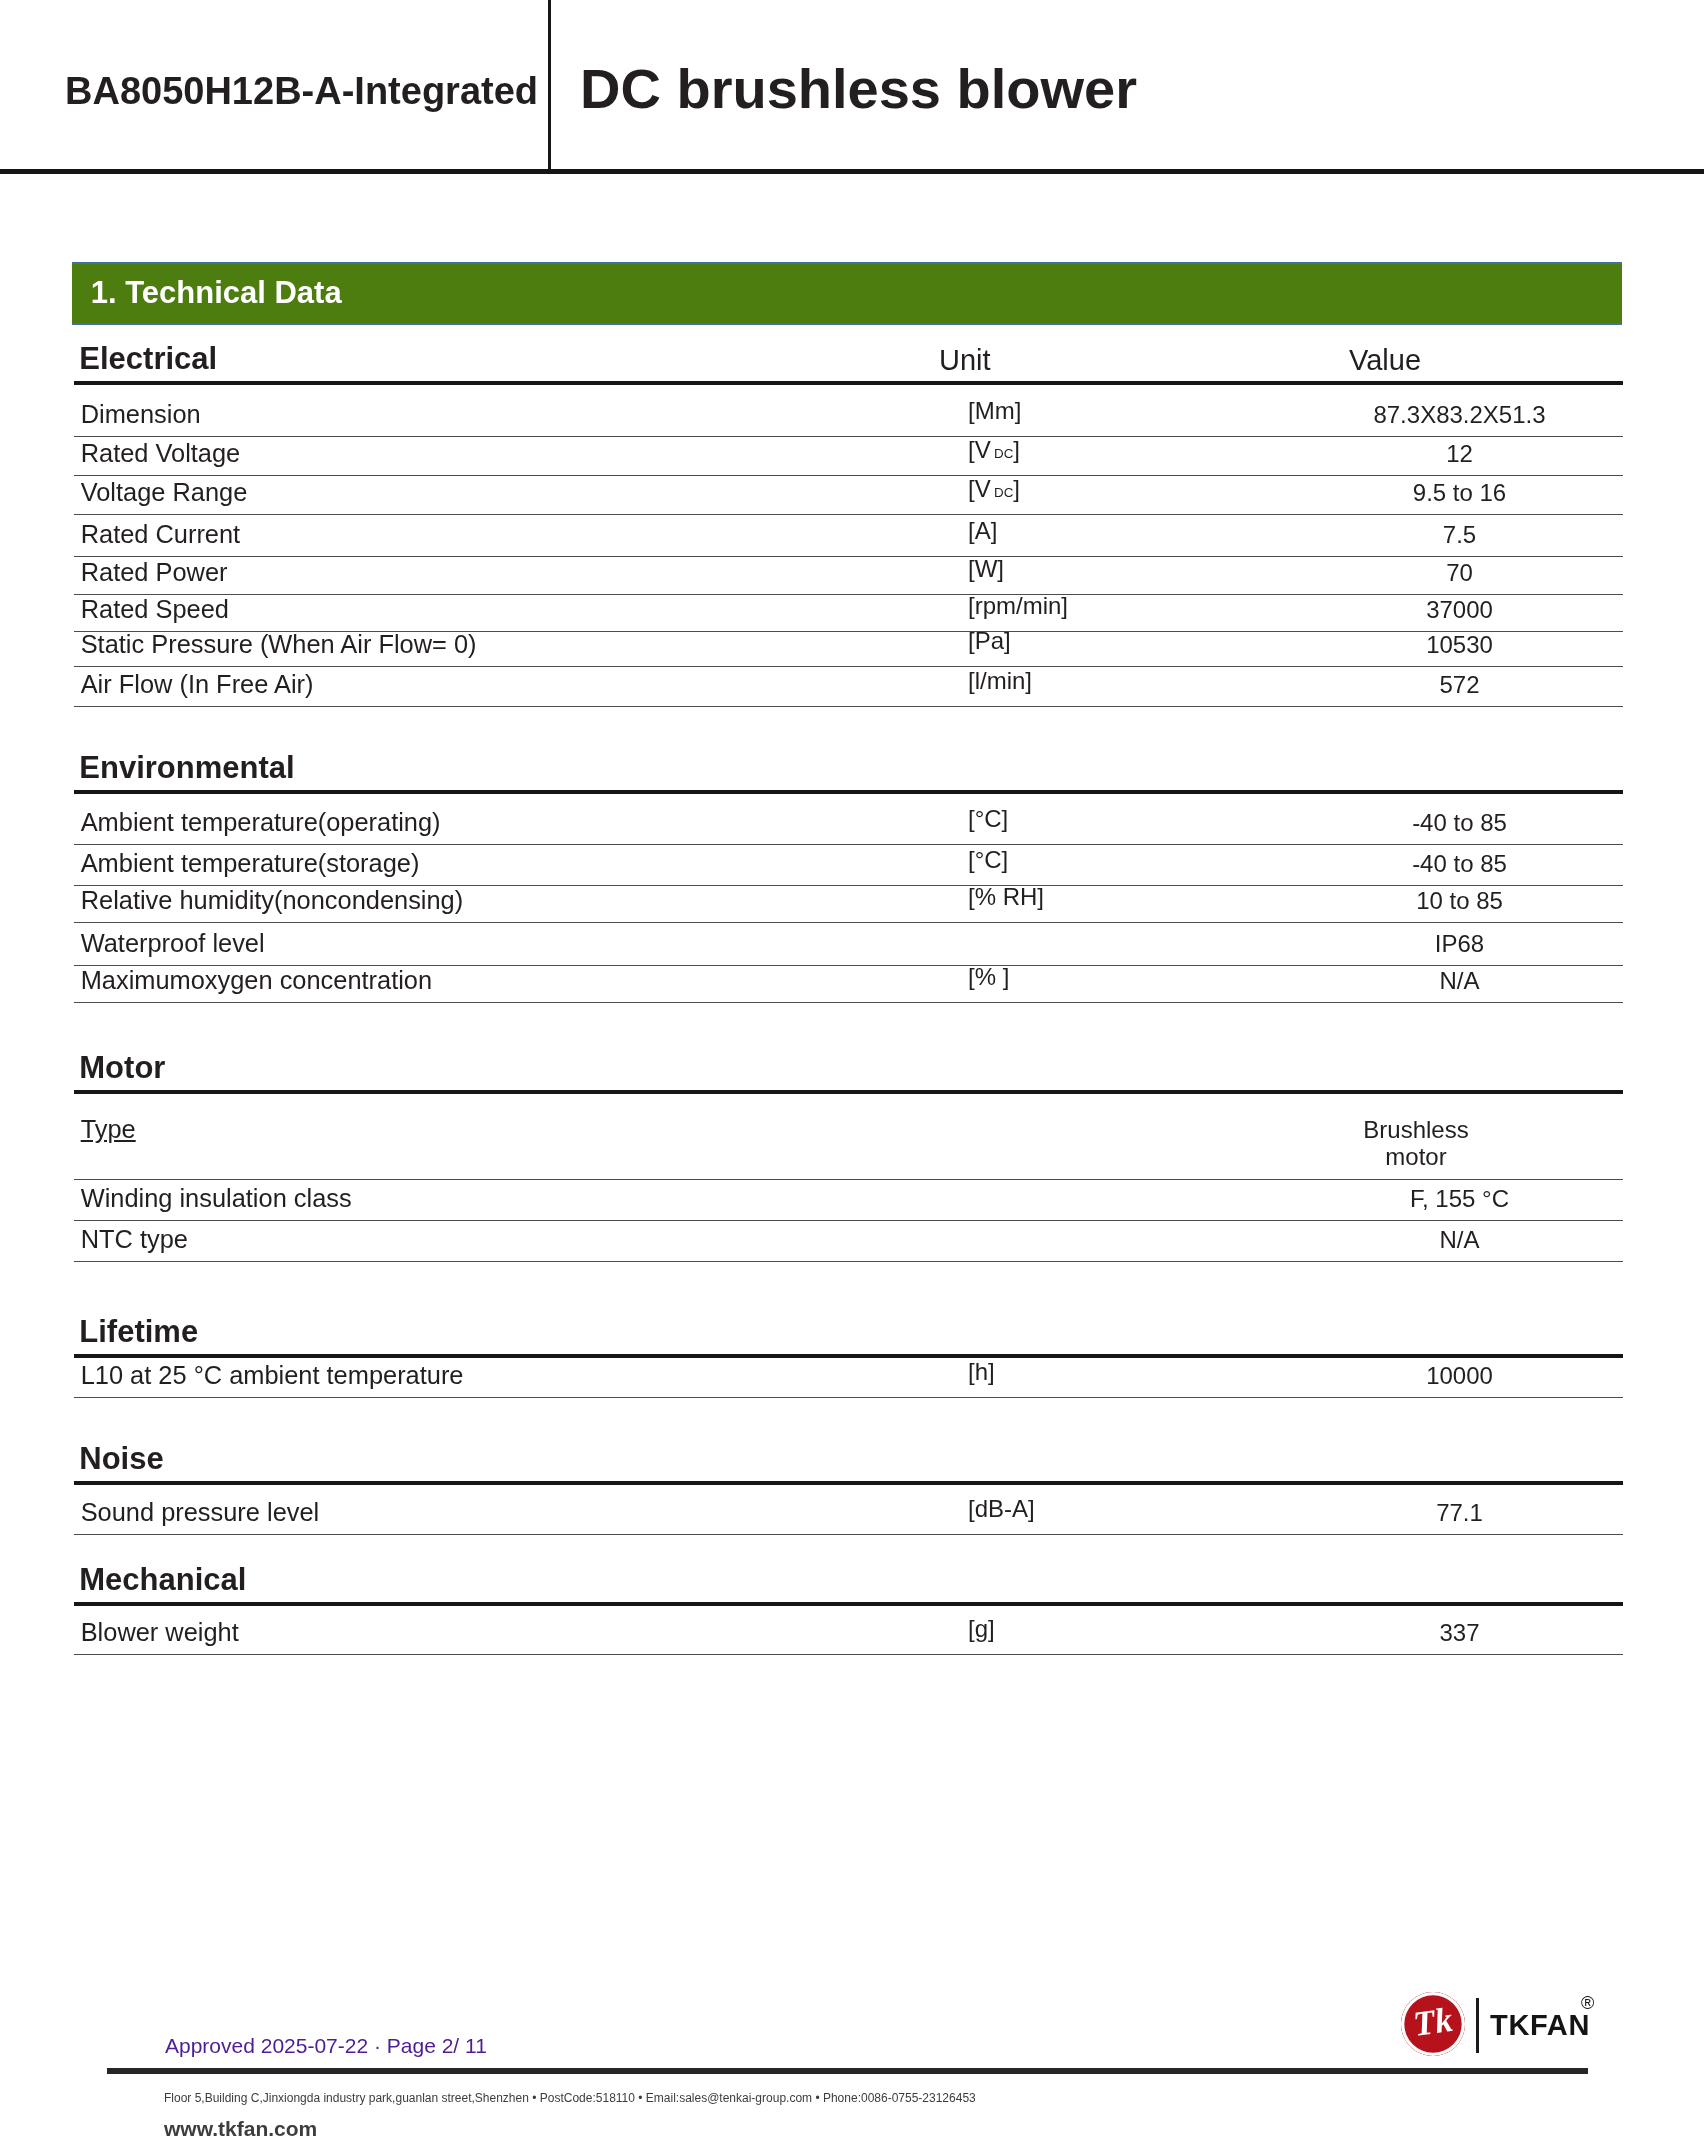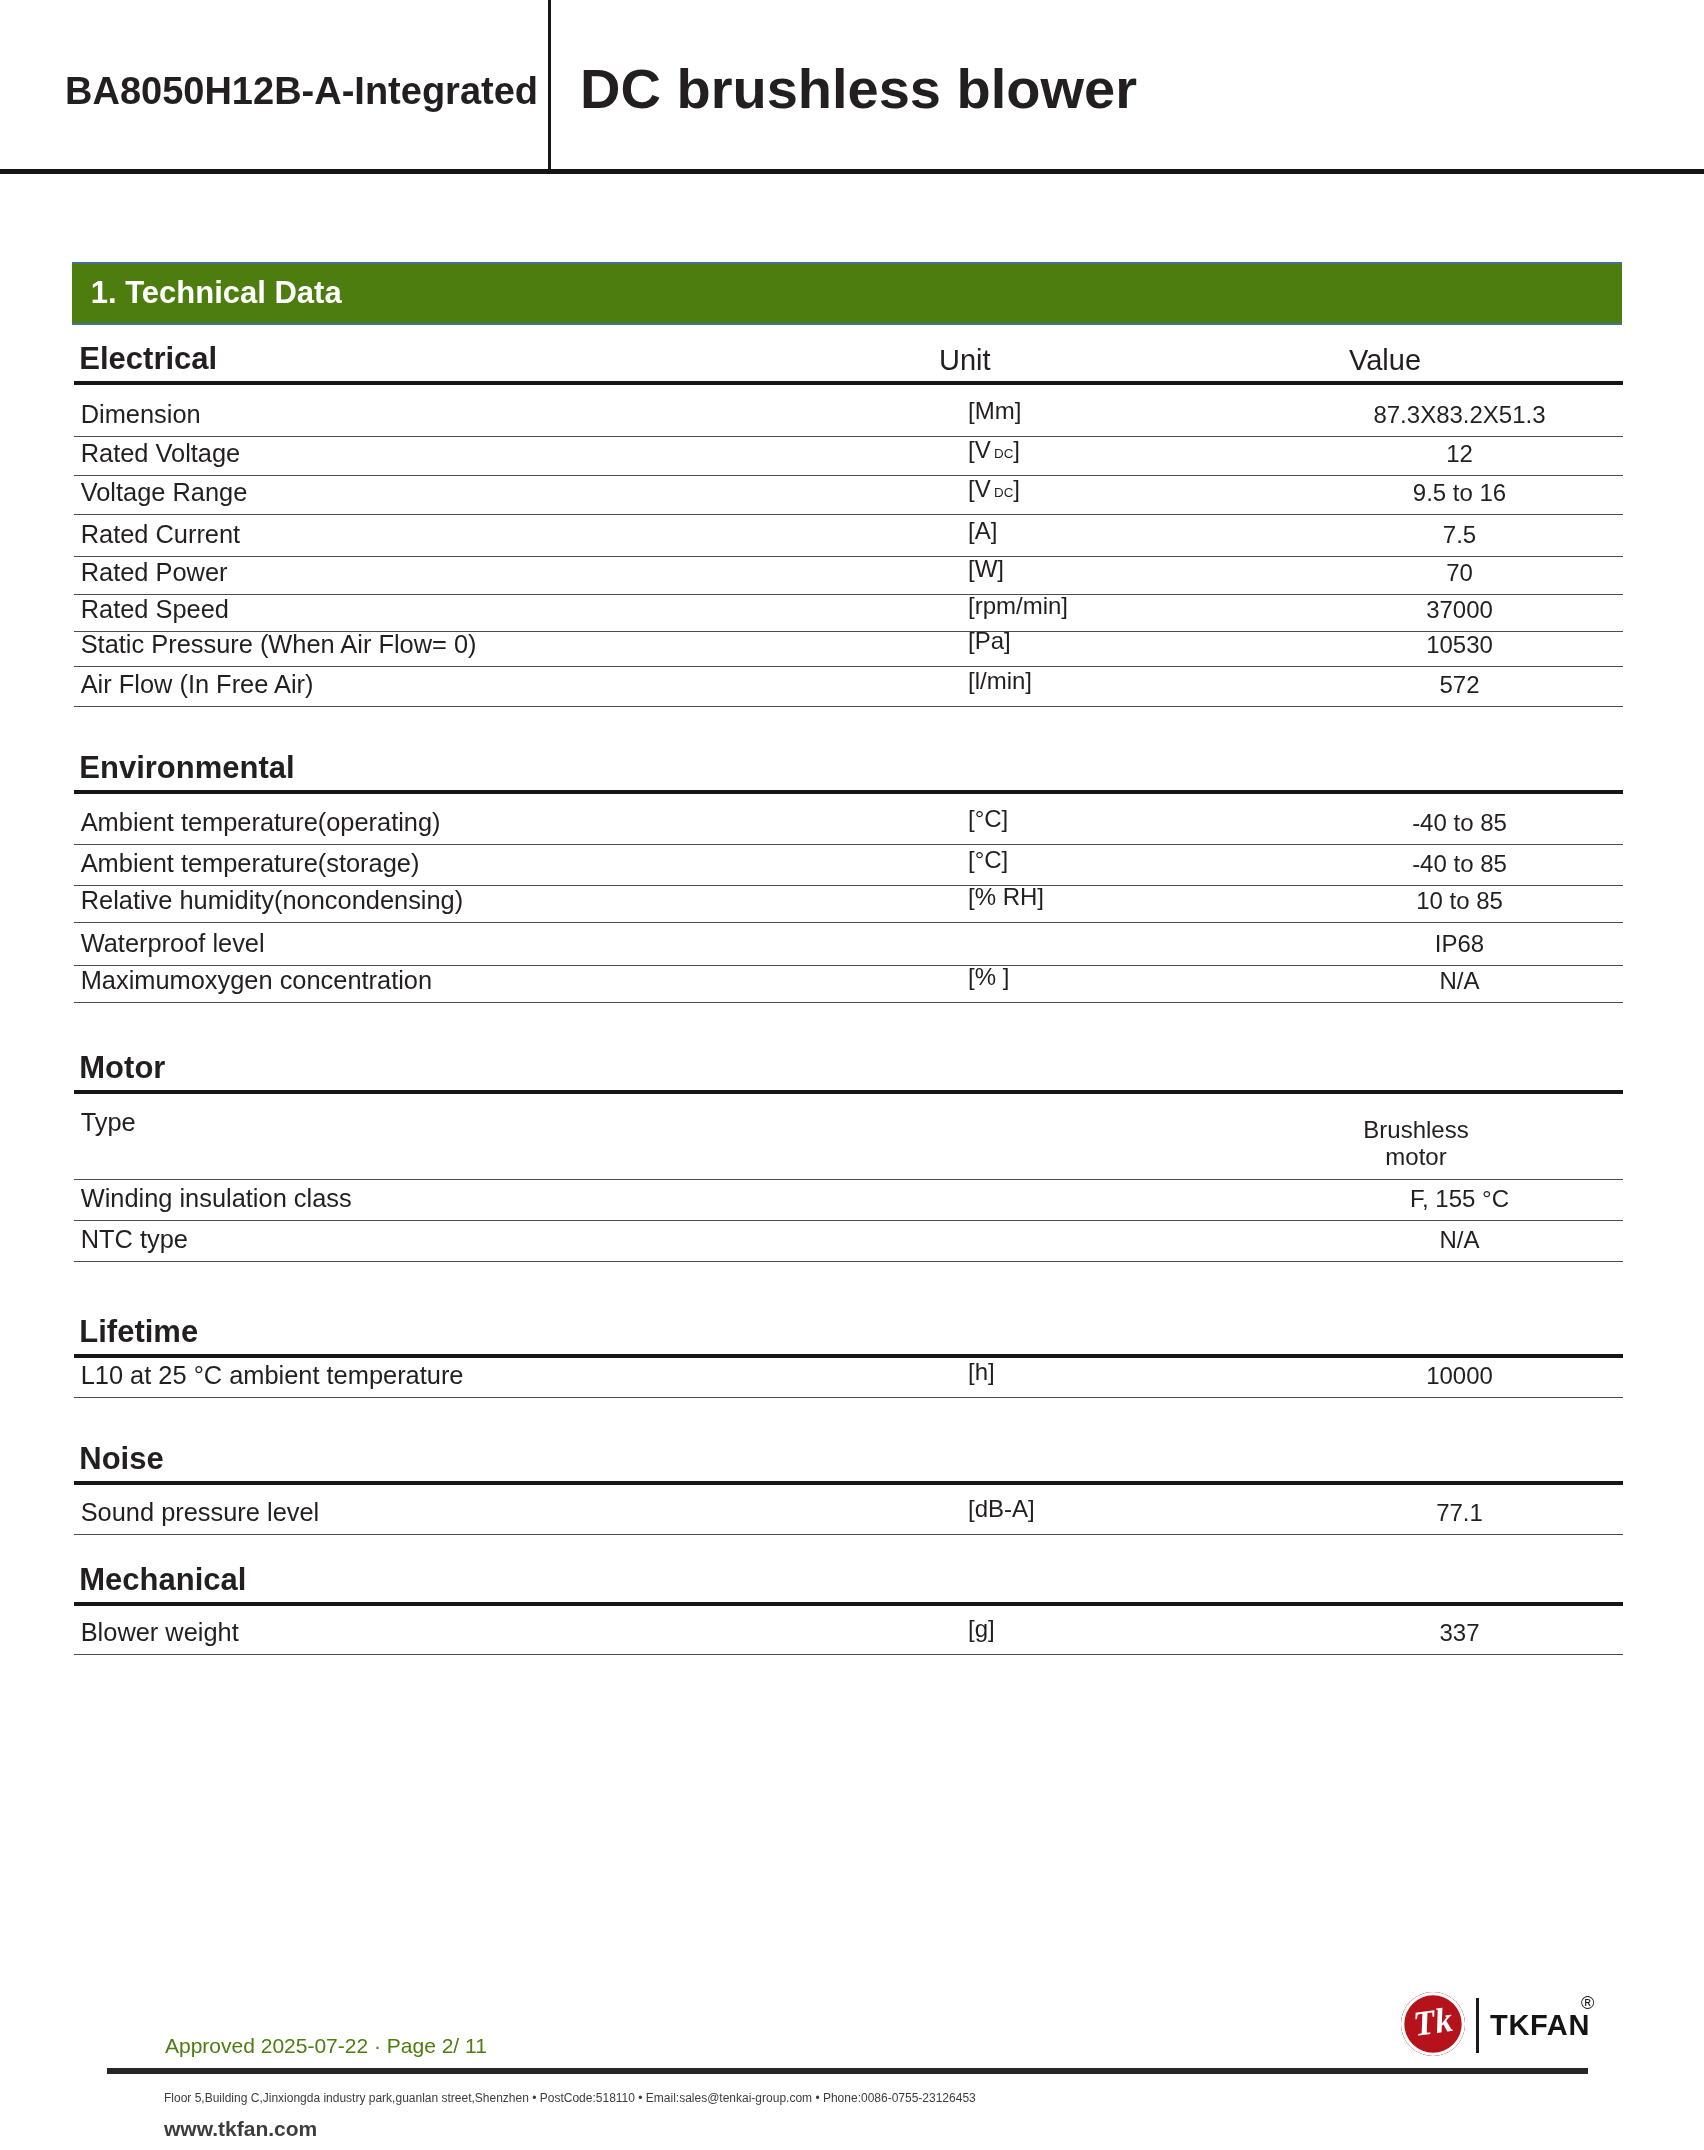--- a/index.html
+++ b/index.html
@@ -22,24 +22,24 @@
   .sec-h{position:relative;height:43px;border-bottom:4.7px solid #161616;}
   .sec-title{position:absolute;left:5.3px;bottom:4px;font-size:31px;font-weight:700;}
   .col-h{position:absolute;bottom:4px;font-size:29px;font-weight:500;margin-top:6px;}
   .unit-x{left:865px;}
   .value-x{left:1275px;}
   .row{position:relative;border-bottom:1.3px solid #4c4c4c;box-sizing:border-box;}
   .lbl{position:absolute;left:6.7px;bottom:6.7px;font-size:25.4px;}
   .unit{position:absolute;left:894px;bottom:10.7px;font-size:24px;}
   .sub{font-size:13.4px;margin-left:3.3px;}
   .val{position:absolute;left:1275px;bottom:8px;font-size:24px;width:221px;line-height:27px;text-align:center;}
-  .row-tall .lbl{bottom:42px;}
+  .row-tall .lbl{bottom:35px;text-decoration:underline;}
   .row-tall .val{width:134px;bottom:9.4px;}
   
-  .ft-approved{position:absolute;left:165px;top:2034px;font-size:21px;color:#4d7c0f;}
+  .ft-approved{position:absolute;left:165px;top:2034px;font-size:21px;color:#4c1d95;}
   .logo-circle{position:absolute;left:1401px;top:1992px;width:64px;height:64px;border-radius:50%;
                background:#b5121b;box-shadow:inset 0 0 0 3.3px #ffffff, inset 0 0 0 7.4px #b5121b;}
   .logo-circle .m{position:absolute;left:50%;top:50%;transform:translate(-50%,-54%) rotate(-8deg);
                   color:#ffffff;font-size:35px;font-weight:700;font-style:italic;
                   font-family:"Liberation Serif", serif;}
   .logo-bar{position:absolute;left:1476px;top:1998px;width:3.3px;height:55px;background:#1a1a1a;}
   .logo-text{position:absolute;left:1490px;top:2009px;font-size:29px;font-weight:700;color:#141414;letter-spacing:0.7px;}
   .logo-reg{position:absolute;left:1581px;top:1993px;font-size:18px;color:#141414;}
   .ft-line{position:absolute;left:107px;top:2068px;width:1481px;height:6px;background:#262626;}
   .ft-address{position:absolute;left:164px;top:2091px;font-size:12px;color:#3d3d3d;}

